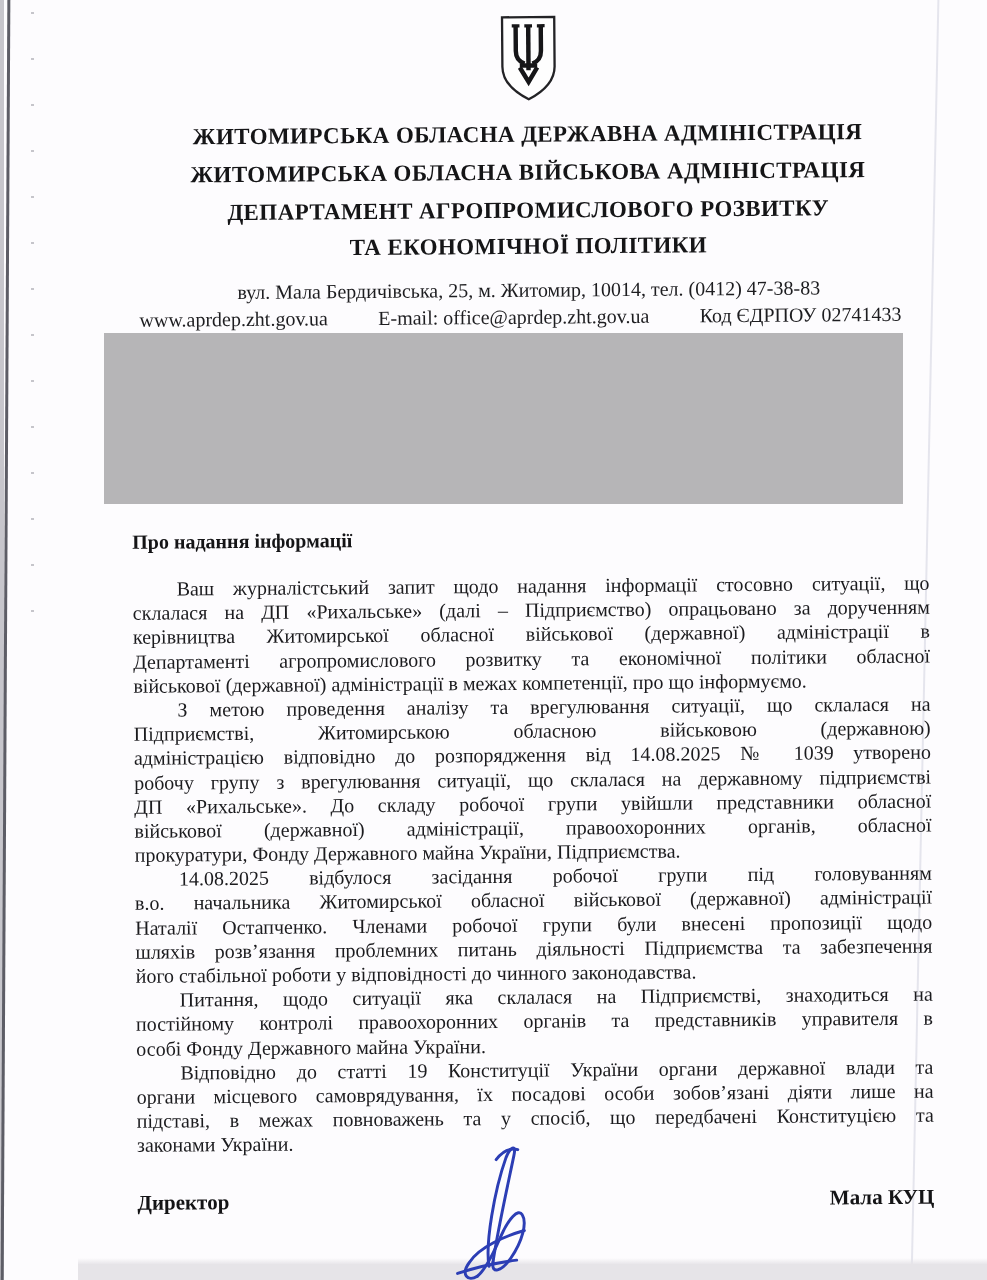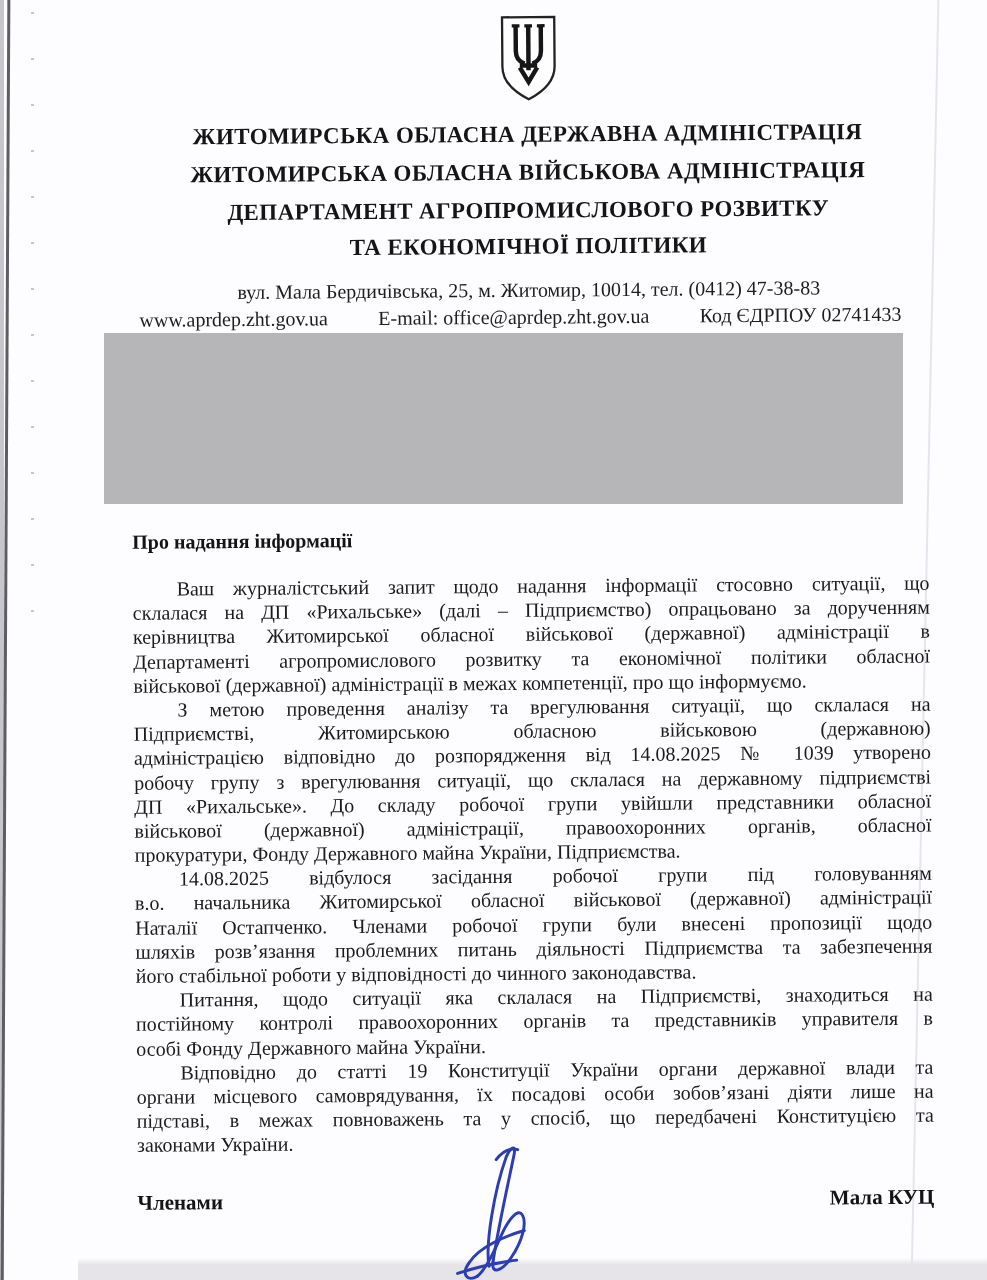--- a/index.html
+++ b/index.html
@@ -118,21 +118,21 @@
         </div>
         <div class="para">
           <div class="line j indent">Відповідно до статті 19 Конституції України органи державної влади та</div>
           <div class="line j">органи місцевого самоврядування, їх посадові особи зобов’язані діяти лише на</div>
           <div class="line j">підставі, в межах повноважень та у спосіб, що передбачені Конституцією та</div>
           <div class="line">законами України.</div>
         </div>
       </div>
 
     <div class="sign-row">
-      <span>Членами</span>
+      <span>Директор</span>
       <span>Мала КУЦ</span>
     </div>
 
     <svg class="signature-svg" viewBox="0 0 150 150">
       <g fill="none" stroke="#2c3eb5" stroke-width="3" stroke-linecap="round">
         <path d="M62,132 C58,110 68,55 80,22 C84,12 91,7 88,20 C82,48 70,100 66,128"></path>
         <path d="M66,128 C64,140 74,138 84,124 C96,107 101,88 96,80 C92,73 82,84 74,102 C66,120 58,136 50,142"></path>
         <path d="M50,142 C40,148 33,140 42,128 C52,112 80,101 98,96"></path>
         <path d="M30,139 C52,132 74,128 90,126"></path>
         <path d="M70,24 C76,16 84,12 92,14"></path>

